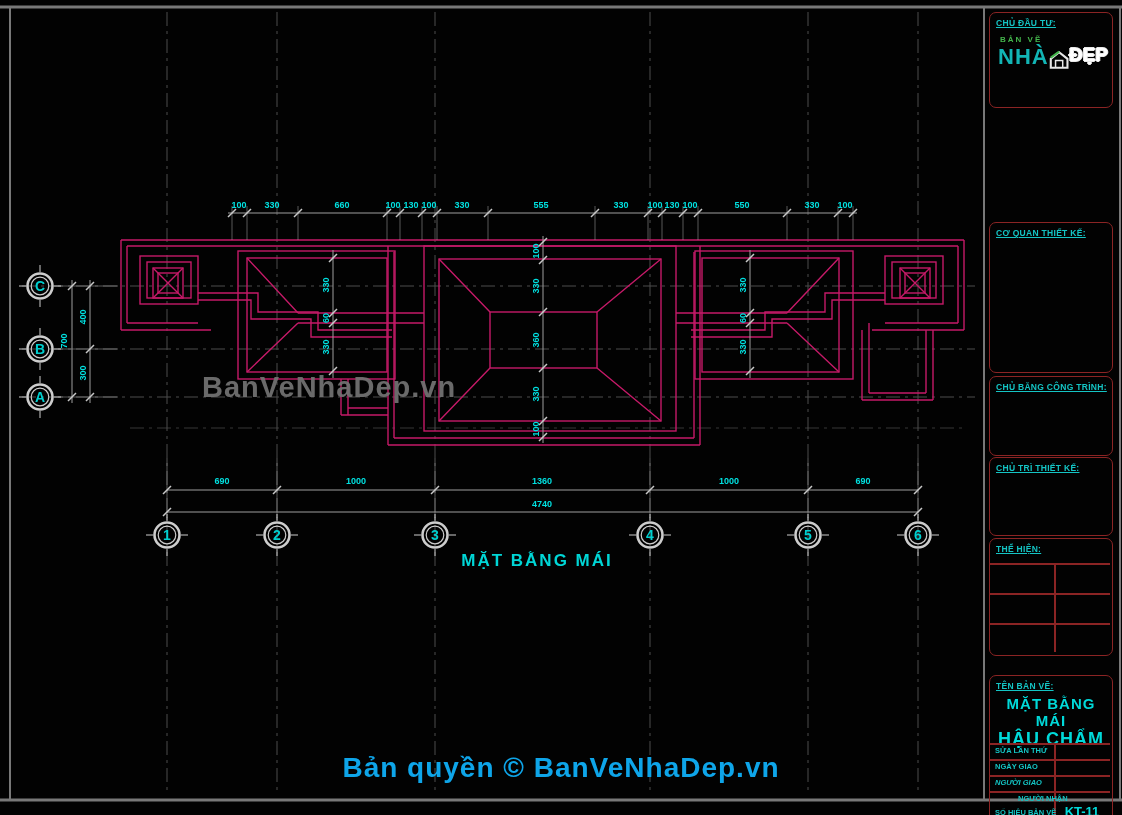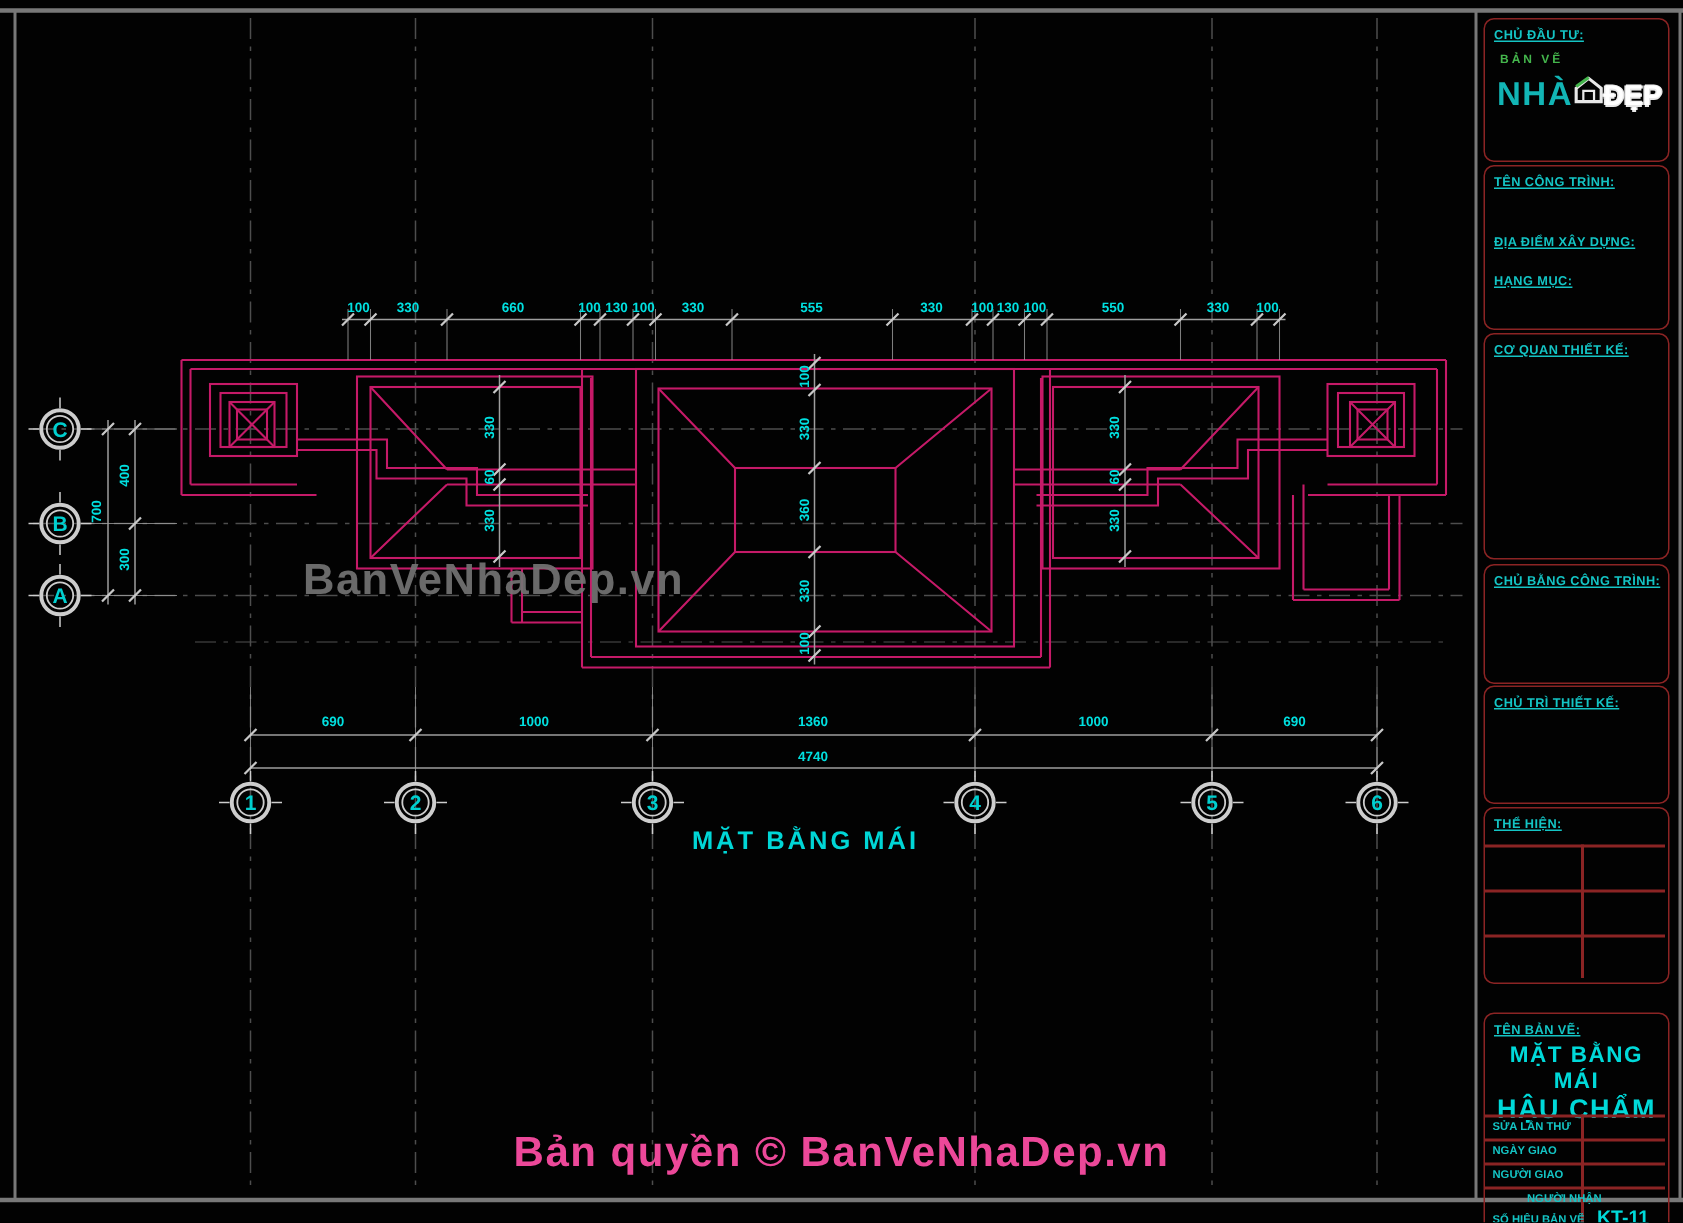--- a/index.html
+++ b/index.html
@@ -6,34 +6,34 @@
   #stage{position:relative;width:1122px;height:815px;background:#020202;overflow:hidden;
          font-family:"Liberation Sans",sans-serif;}
   svg text{font-family:"Liberation Sans",sans-serif;}
   .dimtxt{fill:#00e0e0;font-size:9px;font-weight:700;}
   .bubtxt{fill:#00cfcf;font-size:14px;font-weight:700;}
   .overlay{position:absolute;}
   #watermark{left:202px;top:371px;font-size:29px;font-weight:700;color:#737373;letter-spacing:1px;opacity:.92;}
   #plan-title{left:397px;top:551px;width:280px;text-align:center;font-size:17px;font-weight:700;
               color:#00d6d6;letter-spacing:2px;}
   #copyright{left:0;width:1122px;top:752px;text-align:center;font-size:28px;font-weight:700;
-             color:#ec4899;letter-spacing:1px;}
+             color:#0ea5e9;letter-spacing:1px;}
   
   #sidebar{position:absolute;left:983px;top:7px;width:139px;height:793px;}
   #sidebar .vline{position:absolute;top:0;width:2px;height:793px;background:#787878;}
   .box{position:absolute;left:6px;width:122px;border:1.5px solid #8b2424;border-radius:7px;background:transparent;}
   .lbl{color:#14c4c4;font-size:8.5px;font-weight:700;text-decoration:underline;letter-spacing:.3px;
        padding:5px 0 0 6px;white-space:nowrap;}
   .rowlbl{color:#14c4c4;font-size:7.5px;font-weight:700;white-space:nowrap;}
   .bigcyan{color:#00d9d9;font-weight:700;text-align:center;letter-spacing:1px;}
   .cellline{position:absolute;background:#8b2424;}
   
   #logo{position:absolute;left:8px;top:22px;width:110px;}
   #logo .l1{color:#44b54c;font-size:8px;font-weight:700;letter-spacing:2px;margin-left:2px;}
-  #logo .row{display:flex;align-items:flex-end;}
+  #logo .row{display:flex;align-items:flex-start;}
   #logo .l2{color:#12b5b5;font-size:22px;font-weight:800;letter-spacing:1px;}
   #logo .l3{color:#ffffff;font-size:19px;font-weight:800;
             text-shadow:-1px 0 #e8e8e8,1px 0 #e8e8e8,0 -1px #e8e8e8,0 1px #e8e8e8;}
 </style>
 </head>
 <body>
 
 <div id="stage">
 
   <svg width="1122" height="815">
@@ -239,25 +239,20 @@
           <svg width="34" height="32" viewBox="0 0 34 32">
             <path d="M17,3 L31,14 V29 H3 V14 Z" fill="none" stroke="#e8e8e8" stroke-width="3.5"></path>
             <path d="M11,29 V17 H23 V29" fill="none" stroke="#e8e8e8" stroke-width="2.5"></path>
             <path d="M3,12 L17,2" stroke="#44b54c" stroke-width="3.5" fill="none"></path>
           </svg>
           <span class="l3">ĐẸP</span>
         </div>
       </div>
     </div>
 
-    <div class="box" style="top:103px;height:108px;">
-      <div class="lbl">TÊN CÔNG TRÌNH:</div>
-      <div class="lbl" style="padding-top:30px;">ĐỊA ĐIỂM XÂY DỰNG:</div>
-      <div class="lbl" style="padding-top:16px;">HẠNG MỤC:</div>
-    </div>
 
     <div class="box" style="top:215px;height:149px;">
       <div class="lbl">CƠ QUAN THIẾT KẾ:</div>
     </div>
 
     <div class="box" style="top:369px;height:78px;">
       <div class="lbl">CHỦ BẰNG CÔNG TRÌNH:</div>
     </div>
 
     <div class="box" style="top:450px;height:77px;">
@@ -278,21 +273,21 @@
       <div class="bigcyan" style="font-size:18px;">HẬU CHẨM</div>
 
       <div class="cellline" style="left:0;top:67px;width:120px;height:1.5px;"></div>
       <div class="cellline" style="left:0;top:83px;width:120px;height:1.5px;"></div>
       <div class="cellline" style="left:0;top:99px;width:120px;height:1.5px;"></div>
       <div class="cellline" style="left:0;top:115px;width:120px;height:1.5px;"></div>
       <div class="cellline" style="left:64px;top:67px;width:1.5px;height:77px;"></div>
 
       <div class="rowlbl" style="position:absolute;left:5px;top:70px;">SỬA LẦN THỨ</div>
       <div class="rowlbl" style="position:absolute;left:5px;top:86px;">NGÀY GIAO</div>
-      <div class="rowlbl" style="position:absolute;left:5px;top:102px;">NGƯỜI GIAO</div>
+      <div class="rowlbl" style="position:absolute;left:5px;top:102px;font-style:italic;">NGƯỜI GIAO</div>
       <div class="rowlbl" style="position:absolute;left:5px;top:118px;padding-left:23px;">NGƯỜI NHẬN</div>
       <div class="rowlbl" style="position:absolute;left:5px;top:132px;">SỐ HIỆU BẢN VẼ</div>
       <div class="rowlbl" style="position:absolute;left:66px;top:70px;color:#00d9d9;"></div>
       <div class="rowlbl" style="position:absolute;left:66px;top:86px;color:#00d9d9;"></div>
       <div class="rowlbl" style="position:absolute;left:66px;top:102px;color:#00d9d9;"></div>
       <div class="rowlbl" style="position:absolute;left:66px;top:118px;color:#00d9d9;"></div>
       <div class="rowlbl" style="position:absolute;left:66px;top:128px;color:#00d9d9;font-size:13px;width:52px;text-align:center;">KT-11</div>
     </div>
   </div>
 </div>

